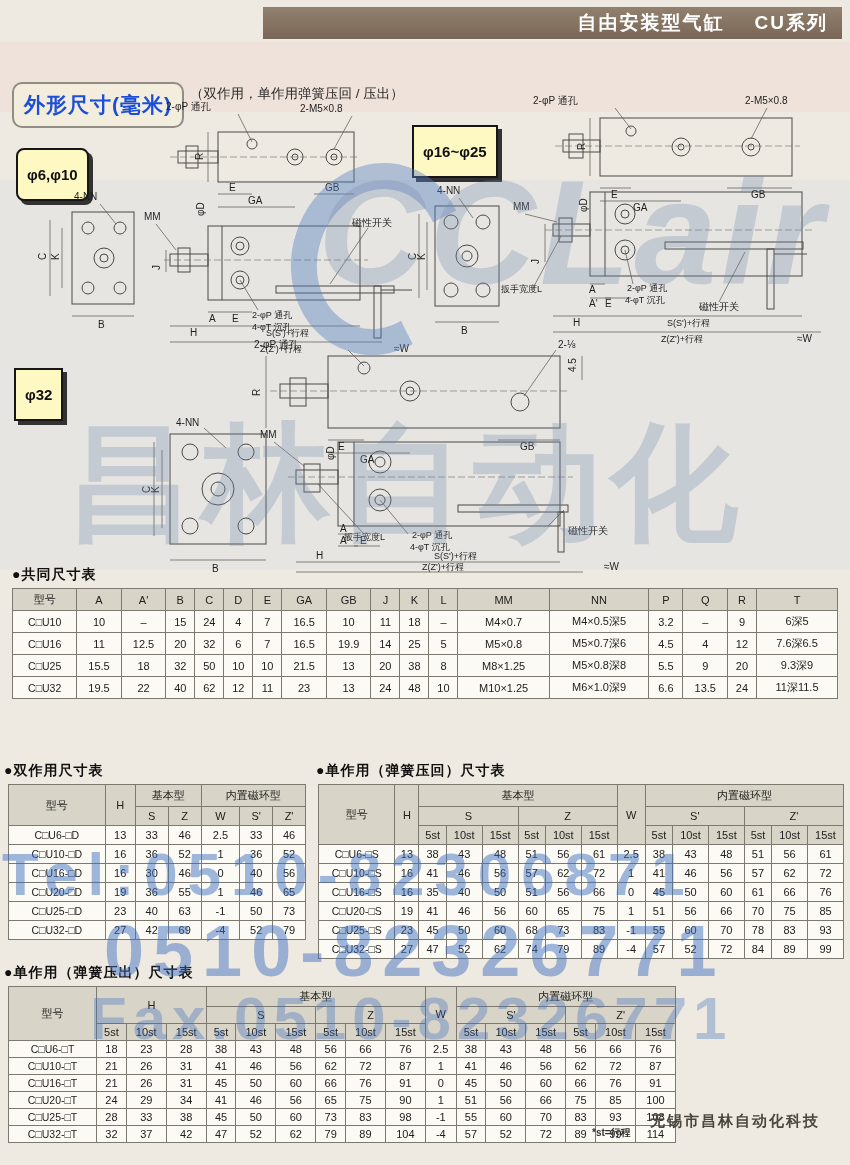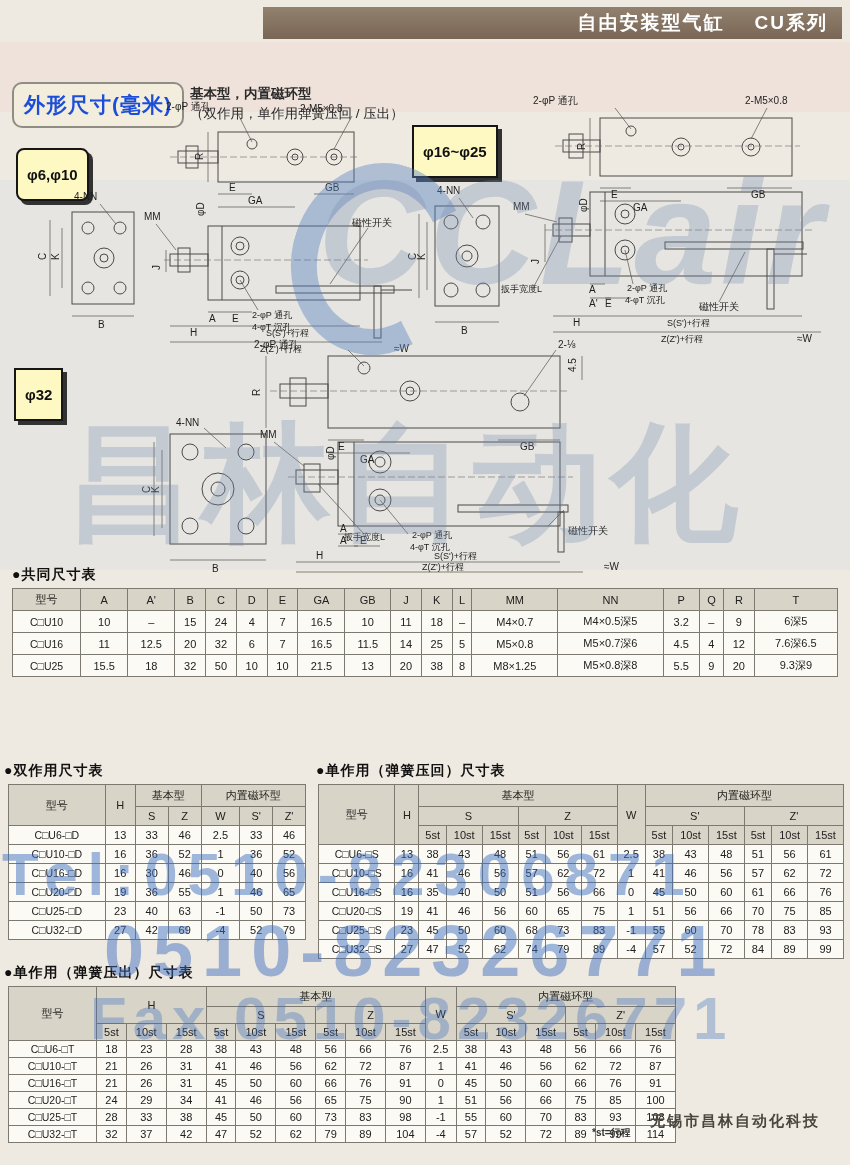--- a/index.html
+++ b/index.html
@@ -71,21 +71,20 @@
 
 <div class="header-bar">
   <span>自由安装型气缸</span>
   <span class="series">CU系列</span>
 </div>
 
 <div class="intro-box">
   <span>外形尺寸(毫米)</span>
 </div>
 <div class="intro-notes">
-  <div class="n1">基本型，内置磁环型</div>
   <div class="n2">（双作用，单作用弹簧压回 / 压出）</div>
 </div>
 
 <div class="size-tag tag1">φ6,φ10</div>
 <div class="size-tag tag2">φ16~φ25</div>
 <div class="size-tag tag3">φ32</div>
 
 <svg class="draw" style="left:8px;top:94px;width:420px;height:262px" viewBox="0 0 420 262">
   <g class="ln">
     <rect x="210" y="38" width="136" height="50"></rect>
@@ -373,21 +372,21 @@
       </tr>
       <tr>
         <td>C□U16</td>
         <td>11</td>
         <td>12.5</td>
         <td>20</td>
         <td>32</td>
         <td>6</td>
         <td>7</td>
         <td>16.5</td>
-        <td>11.5</td>
+        <td>19.9</td>
         <td>14</td>
         <td>25</td>
         <td>5</td>
         <td>M5×0.8</td>
         <td>M5×0.7深6</td>
         <td>4.5</td>
         <td>4</td>
         <td>12</td>
         <td>7.6深6.5</td>
       </tr>
@@ -403,20 +402,40 @@
         <td>13</td>
         <td>20</td>
         <td>38</td>
         <td>8</td>
         <td>M8×1.25</td>
         <td>M5×0.8深8</td>
         <td>5.5</td>
         <td>9</td>
         <td>20</td>
         <td>9.3深9</td>
+      </tr>
+      <tr>
+        <td>C□U32</td>
+        <td>19.5</td>
+        <td>22</td>
+        <td>40</td>
+        <td>62</td>
+        <td>12</td>
+        <td>11</td>
+        <td>23</td>
+        <td>13</td>
+        <td>24</td>
+        <td>48</td>
+        <td>10</td>
+        <td>M10×1.25</td>
+        <td>M6×1.0深9</td>
+        <td>6.6</td>
+        <td>13.5</td>
+        <td>24</td>
+        <td>11深11.5</td>
       </tr>
     </tbody>
 </table>
 
 <div class="sec-title" style="left:4px;top:762px">●双作用尺寸表</div>
 <table class="data" id="tbl-double">
   <thead>
     <tr>
       <th rowspan="2">型号</th>
       <th rowspan="2">H</th>

